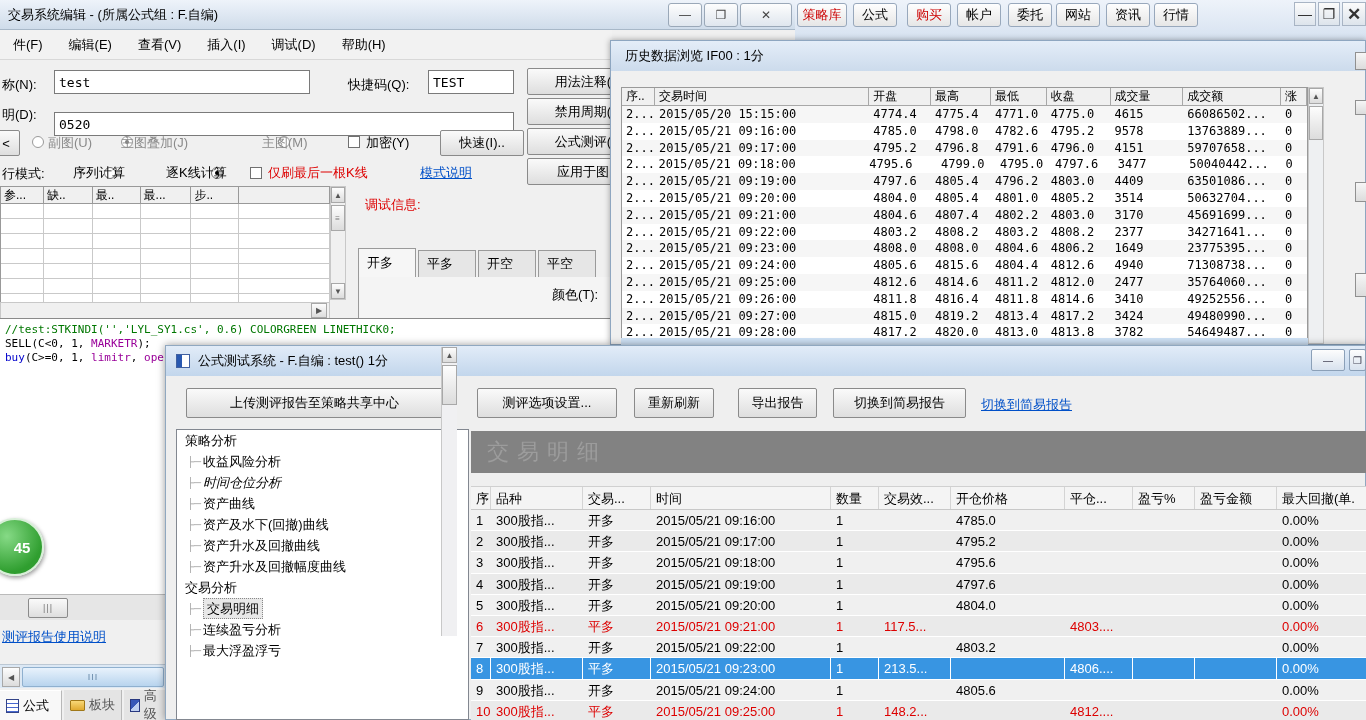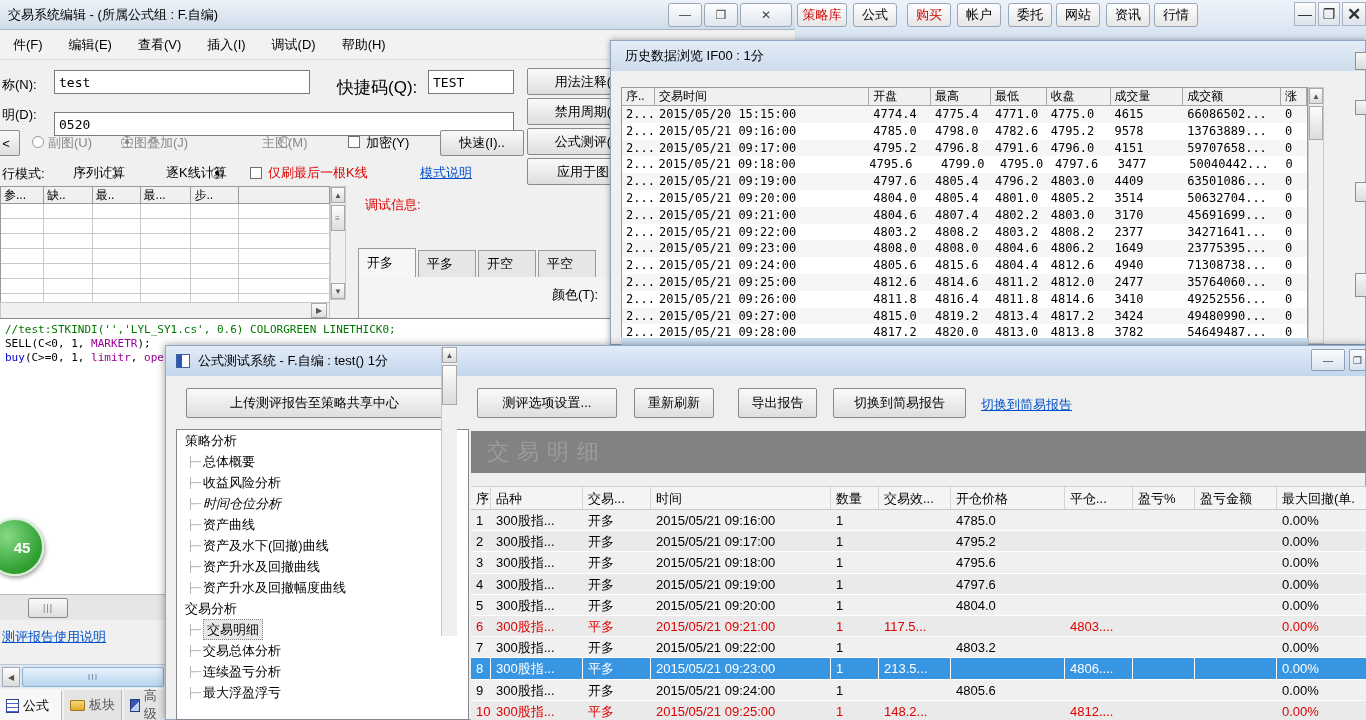--- a/index.html
+++ b/index.html
@@ -107,21 +107,21 @@
         <span class="menu-item">编辑(E)</span>
         <span class="menu-item">查看(V)</span>
         <span class="menu-item">插入(I)</span>
         <span class="menu-item">调试(D)</span>
         <span class="menu-item">帮助(H)</span>
       </div>
 
     
     <span class="abs" style="left:2px;top:76px;font-size:13px">称(N):</span>
     <input class="abs field" style="left: 54px; top: 70px; width: 256px; height: 24px;" value="test">
-    <span class="abs" style="left:337px;top:76px;font-size:17px">快捷码(Q):</span>
+    <span class="abs" style="left:348px;top:76px;font-size:13px">快捷码(Q):</span>
     <input class="abs field" style="left: 428px; top: 70px; width: 86px; height: 24px;" value="TEST">
     
     <span class="abs" style="left:2px;top:106px;font-size:13px">明(D):</span>
     <input class="abs field" style="left: 54px; top: 112px; width: 460px; height: 24px;" value="0520">
     
     <div class="abs btn" style="left:-8px;top:130px;width:28px;height:26px">&lt;</div>
     <span class="abs radio disabled" style="left:32px;top:136px"></span>
     <span class="abs gray-label" style="left:48px;top:134px;font-size:13px">副图(U)</span>
     <span class="abs radio disabled checked" style="left:106px;top:136px"></span>
     <span class="abs gray-label" style="left:121px;top:134px;font-size:13px">主图叠加(J)</span>
@@ -478,30 +478,28 @@
         <div class="btn tt-btn" style="left: 20px; top: 42px; width: 257px;">上传测评报告至策略共享中心</div>
         <div class="btn tt-btn" style="left: 311px; top: 42px; width: 140px;">测评选项设置...</div>
         <div class="btn tt-btn" style="left: 468px; top: 42px; width: 80px;">重新刷新</div>
         <div class="btn tt-btn" style="left: 572px; top: 42px; width: 79px;">导出报告</div>
         <div class="btn tt-btn" style="left: 667px; top: 42px; width: 133px;">切换到简易报告</div>
       </div>
     <span class="link" style="position:absolute;left:815px;top:50px">切换到简易报告</span>
 
     <div id="tree-panel">
         <div class="tree-item"><span class="" style="padding: 0px;">策略分析</span></div>
-        <div class="tree-item lv1"><span class="" style="padding: 0px;">总体概要</span></div>
         <div class="tree-item lv1"><span class="" style="padding: 0px;">收益风险分析</span></div>
         <div class="tree-item lv1"><span class="" style="padding: 0px; font-style: italic;">时间仓位分析</span></div>
         <div class="tree-item lv1"><span class="" style="padding: 0px;">资产曲线</span></div>
         <div class="tree-item lv1"><span class="" style="padding: 0px;">资产及水下(回撤)曲线</span></div>
         <div class="tree-item lv1"><span class="" style="padding: 0px;">资产升水及回撤曲线</span></div>
         <div class="tree-item lv1"><span class="" style="padding: 0px;">资产升水及回撤幅度曲线</span></div>
         <div class="tree-item"><span class="" style="padding: 0px;">交易分析</span></div>
         <div class="tree-item lv1"><span class="tree-item selected" style="padding: 0px 4px;">交易明细</span></div>
-        <div class="tree-item lv1"><span class="" style="padding: 0px;">交易总体分析</span></div>
         <div class="tree-item lv1"><span class="" style="padding: 0px;">连续盈亏分析</span></div>
         <div class="tree-item lv1"><span class="" style="padding: 0px;">最大浮盈浮亏</span></div>
       </div>
     <div id="tree-vscroll">
       <div class="sb-btn">▲</div>
       <div class="sb-thumb" style="height:40px;margin-top:2px"></div>
     </div>
 
     <div id="section-band">
       <span id="section-title">交易明细</span>

